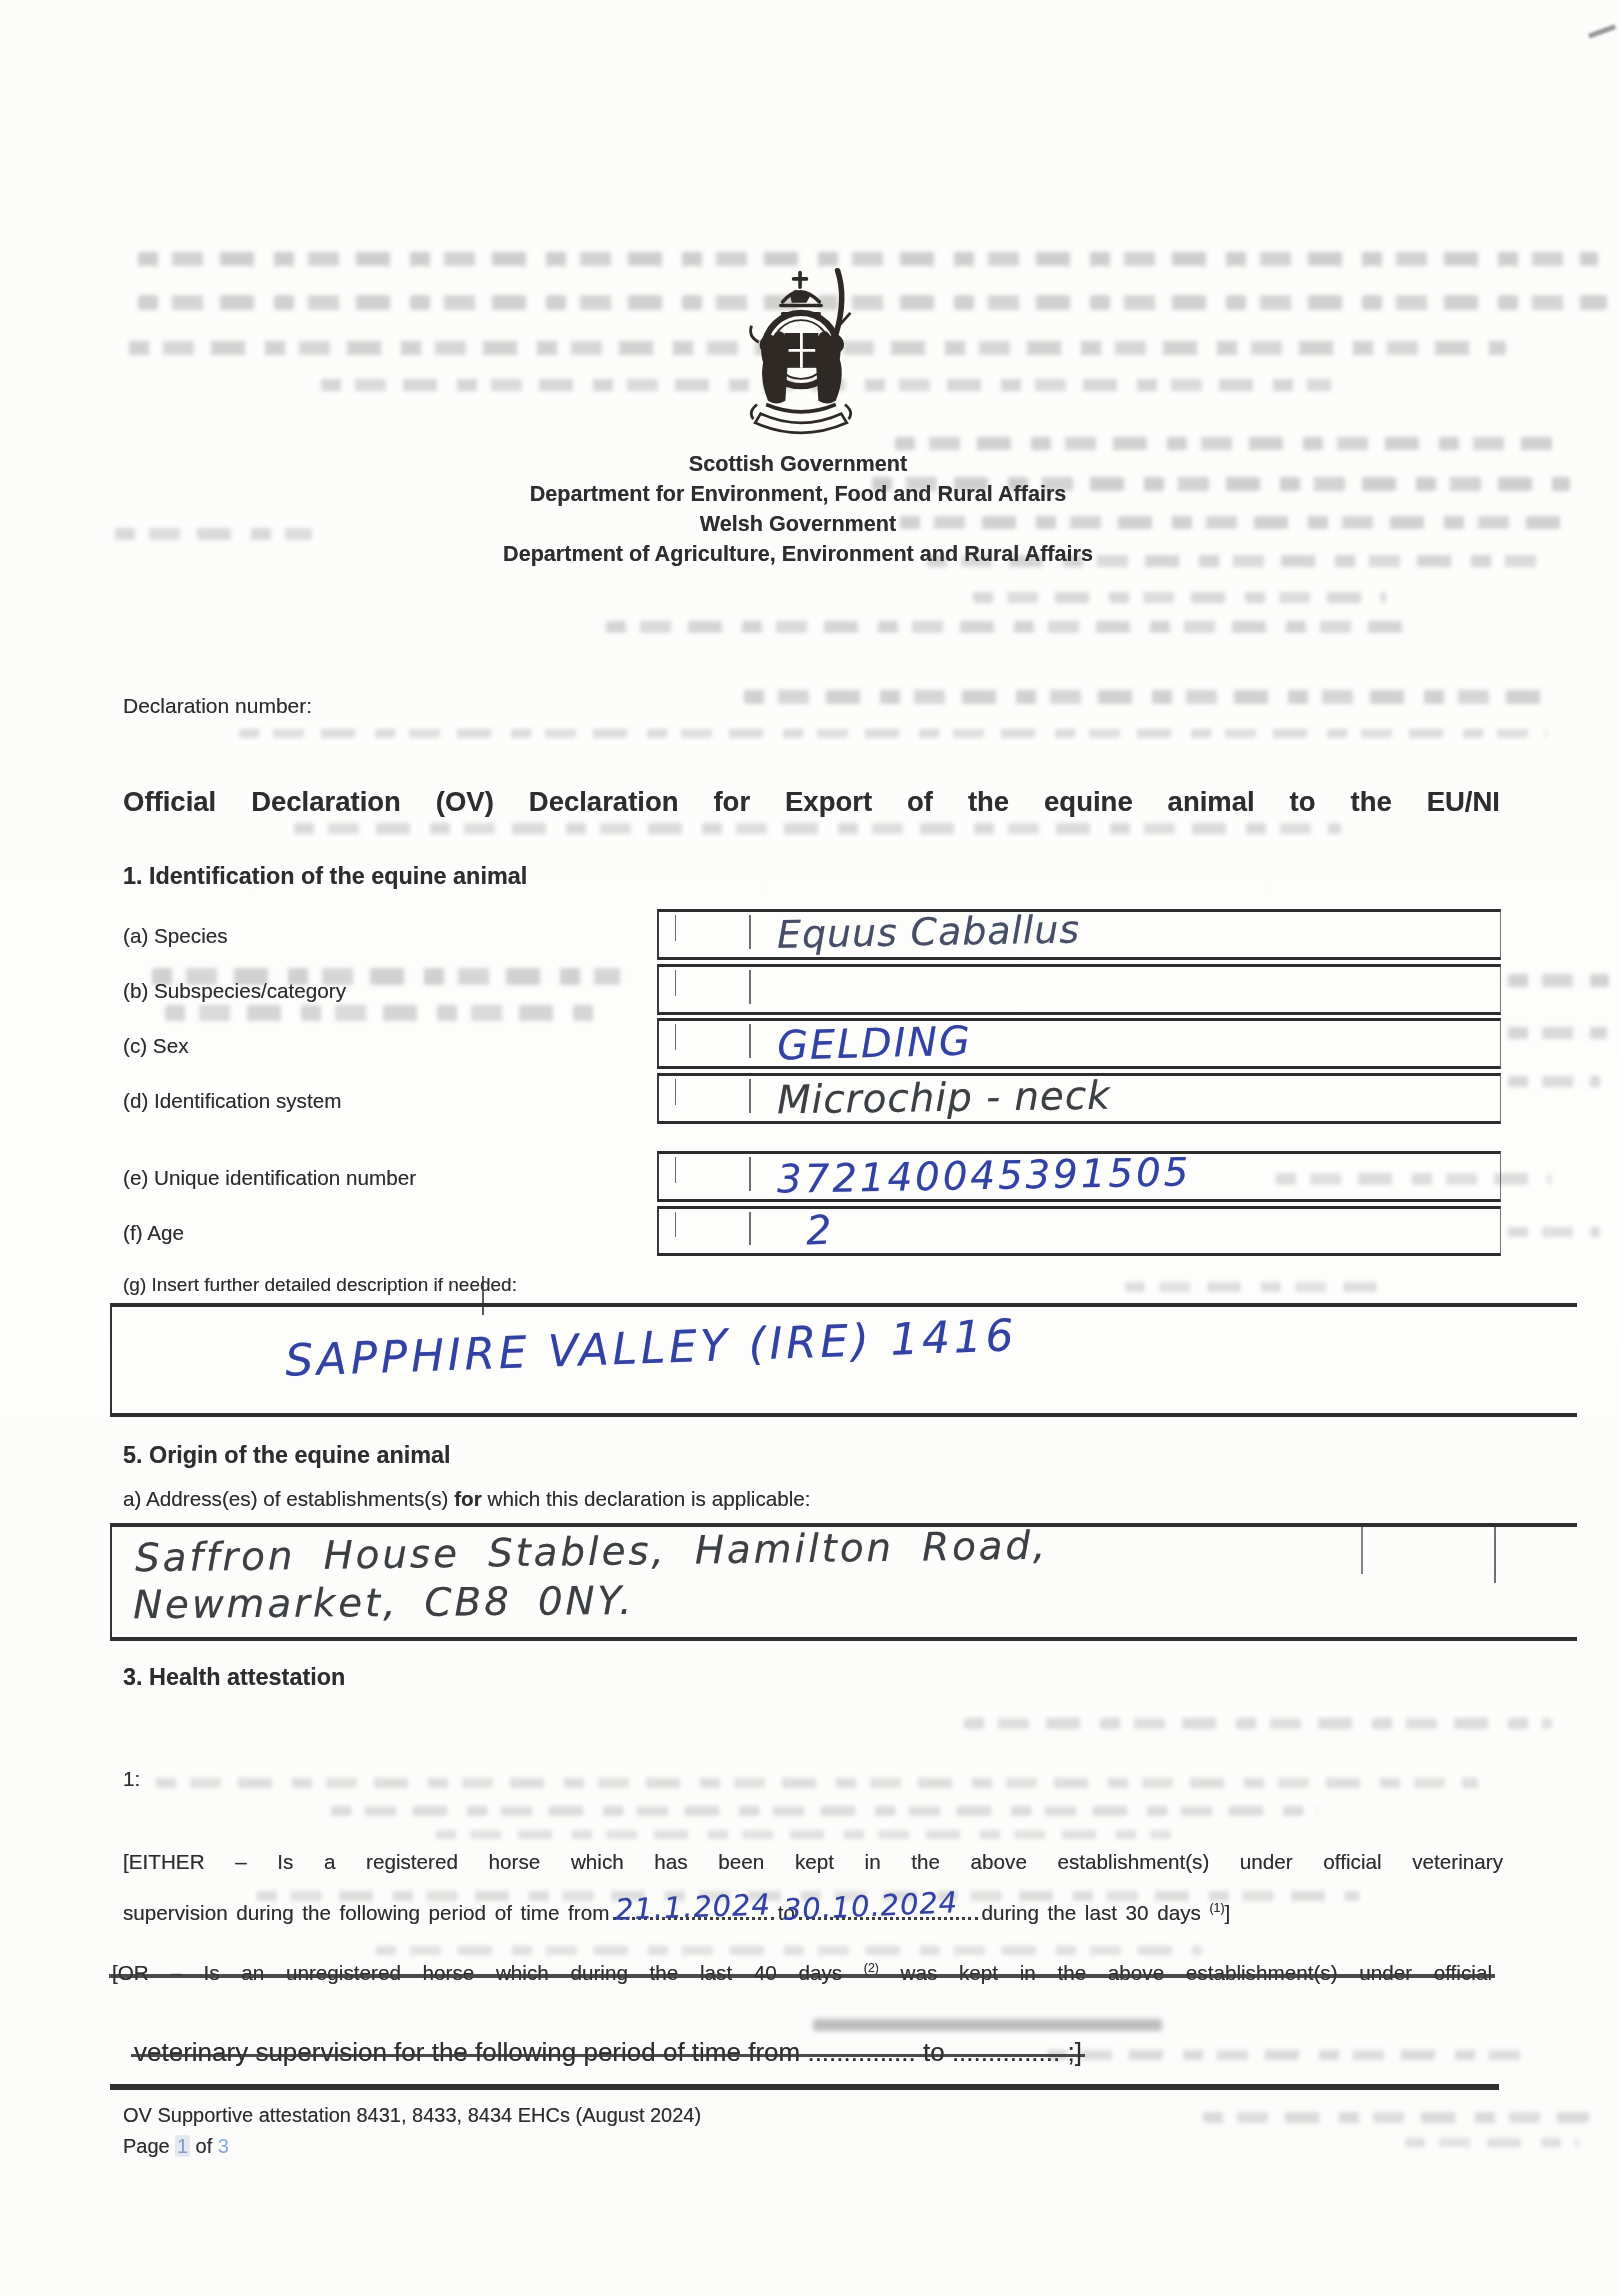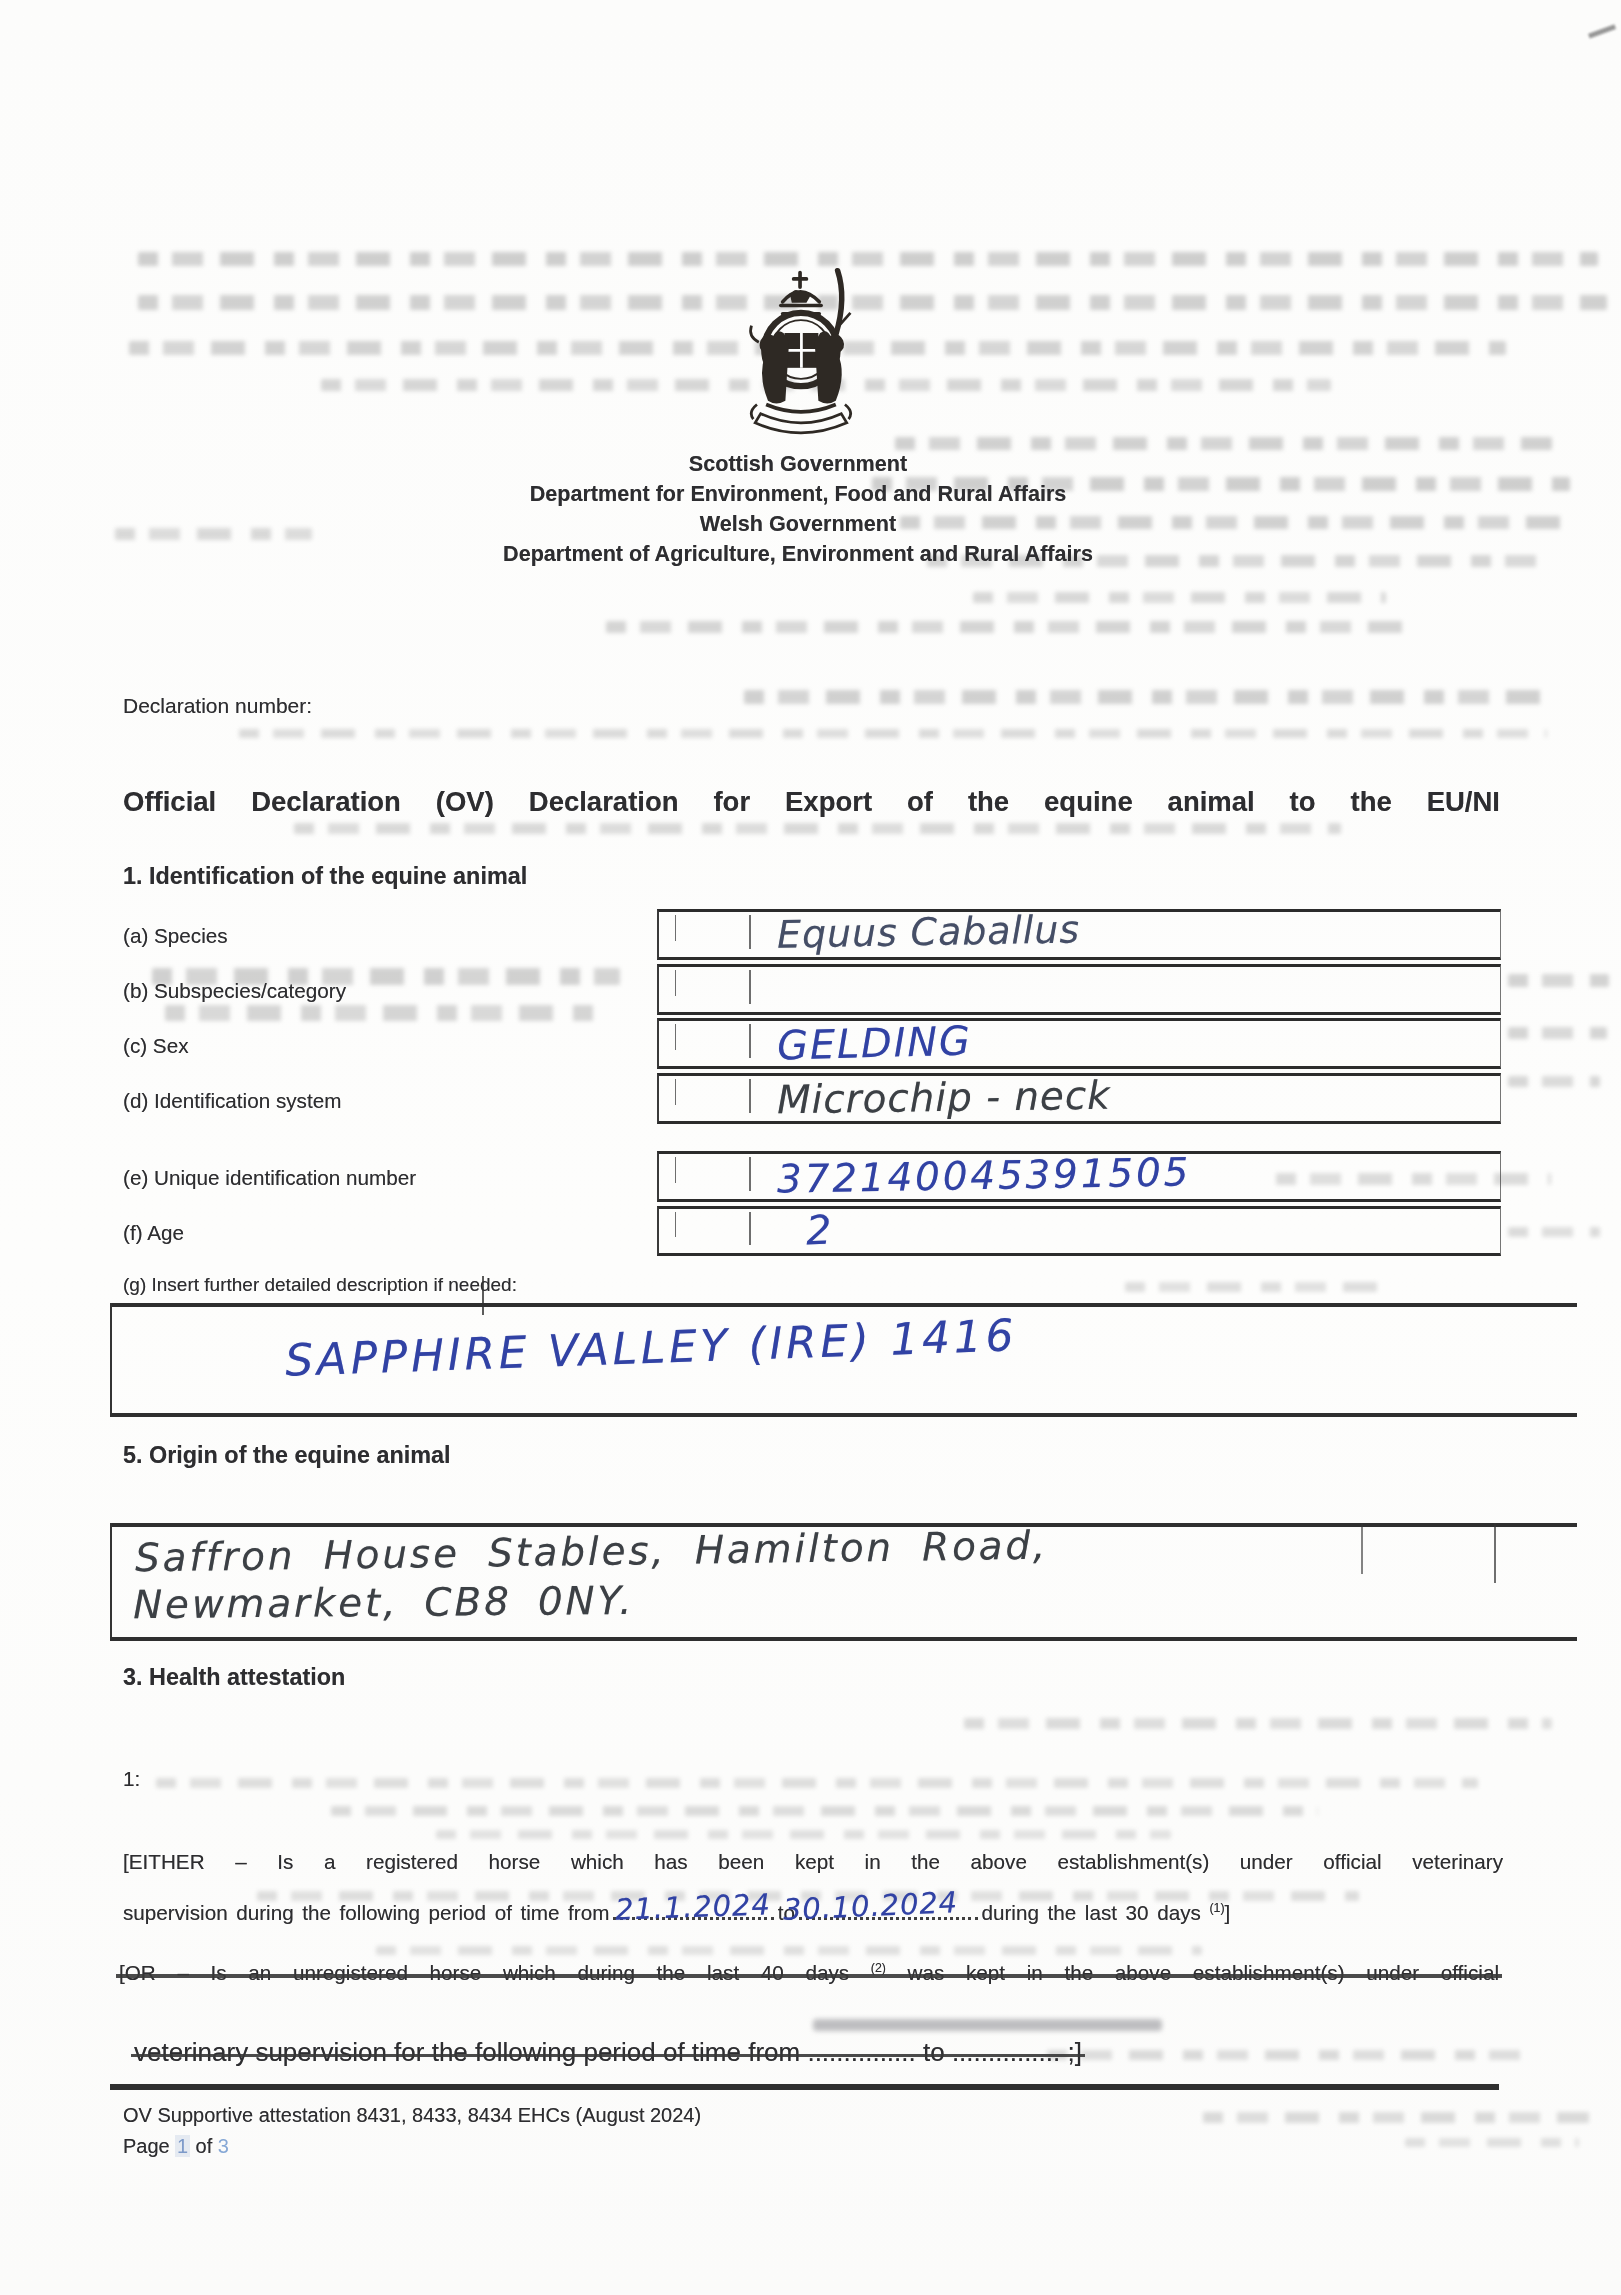--- a/index.html
+++ b/index.html
@@ -161,38 +161,41 @@
   
   <div class="abs print" style="left:123px;top:1274px;font-size:19px">(g) Insert further detailed description if needed:</div>
   <div class="abs vline" style="left:482px;top:1276px;width:1.8px;height:39px;opacity:.8"></div>
   <div class="abs hline" style="left:110px;top:1303px;width:1467px;height:4.1px"></div>
   <div class="abs vline" style="left:110px;top:1303px;width:2.3px;height:114px"></div>
   <div class="abs hline" style="left:110px;top:1413px;width:1467px;height:4.1px"></div>
   <div class="abs hand ink-blue" style="left:285px;top:1322px;font-size:44px;letter-spacing:3.7px;transform:rotate(-2deg)">SAPPHIRE VALLEY (IRE) 1416</div>
 
   
   <div class="abs print bold" style="left:123px;top:1442px;font-size:23.4px">5. Origin of the equine animal</div>
+  <div class="abs print" style="left:123px;top:1487px;font-size:20.7px">
+    <span>a) Address(es) of establishments(s) </span><span class="bold">for</span><span> which this declaration is applicable:</span>
+  </div>
   <div class="abs hline" style="left:110px;top:1523px;width:1467px;height:4.1px"></div>
   <div class="abs vline" style="left:110px;top:1523px;width:2.3px;height:118px"></div>
   <div class="abs vline" style="left:1494px;top:1523px;width:1.8px;height:60px;opacity:.7"></div>
   <div class="abs vline" style="left:1361px;top:1523px;width:1.8px;height:51px;opacity:.6"></div>
   <div class="abs hline" style="left:110px;top:1637px;width:1467px;height:4.1px"></div>
   <div class="abs hand ink-dark" style="left:135px;top:1529px;font-size:39px;letter-spacing:2.8px;word-spacing:13px;transform:rotate(-0.8deg)">Saffron House Stables, Hamilton Road,</div>
   <div class="abs hand ink-dark" style="left:133px;top:1580px;font-size:39px;letter-spacing:2.8px;word-spacing:11px;transform:rotate(-0.5deg)">Newmarket, CB8 0NY.</div>
 
   
   <div class="abs print bold" style="left:123px;top:1664px;font-size:23.4px">3. Health attestation</div>
   <div class="abs print" style="left:123px;top:1767px;font-size:20.7px">1:</div>
 
   <div class="abs print just" style="left:123px;top:1850px;width:1380px;font-size:20.7px">[EITHER – Is a registered horse which has been kept in the above establishment(s) under official veterinary</div>
   <div class="abs print" style="left:123px;top:1901px;width:1423px;font-size:20.7px;word-spacing:2.8px">
     <span>supervision during the following period of time from</span><span class="dots" style="width:161px;margin:0 3.7px"><span class="date hand ink-blue" style="left:1.8px;top:-27px;transform:rotate(-2deg)">21.1.2024</span></span><span>to</span><span class="dots" style="width:179px;margin:0 3.7px"><span class="date hand ink-blue" style="left:-15.6px;top:-28.5px;transform:rotate(-2.5deg)">30.10.2024</span></span><span>during the last 30 days</span>&nbsp;<sup>(1)</sup><span>]</span>
   </div>
 
-  <div class="abs print just strike" style="left:119px;top:1961px;width:1380px;font-size:20.7px">
+  <div class="abs print just strike" style="left:112px;top:1961px;width:1380px;font-size:20.7px">
     <span>[OR – Is an unregistered horse which during the last 40 days</span>&nbsp;<sup>(2)</sup><span> was kept in the above establishment(s) under official</span>
   </div>
   <div class="abs print strike" style="left:134px;top:2013px;font-size:26px;display:inline-block">veterinary supervision for the following period of time from ............... to ............... ;]</div>
   <div class="abs smear" style="left:813px;top:2019px;width:349px;height:12px"></div>
 
   
   <div class="abs hline" style="left:110px;top:2084px;width:1389px;height:5.5px"></div>
   <div class="abs print" style="left:123px;top:2104px;font-size:20px">OV Supportive attestation 8431, 8433, 8434 EHCs (August 2024)</div>
   <div class="abs print" style="left:123px;top:2135px;font-size:20px">
     <span>Page</span>

